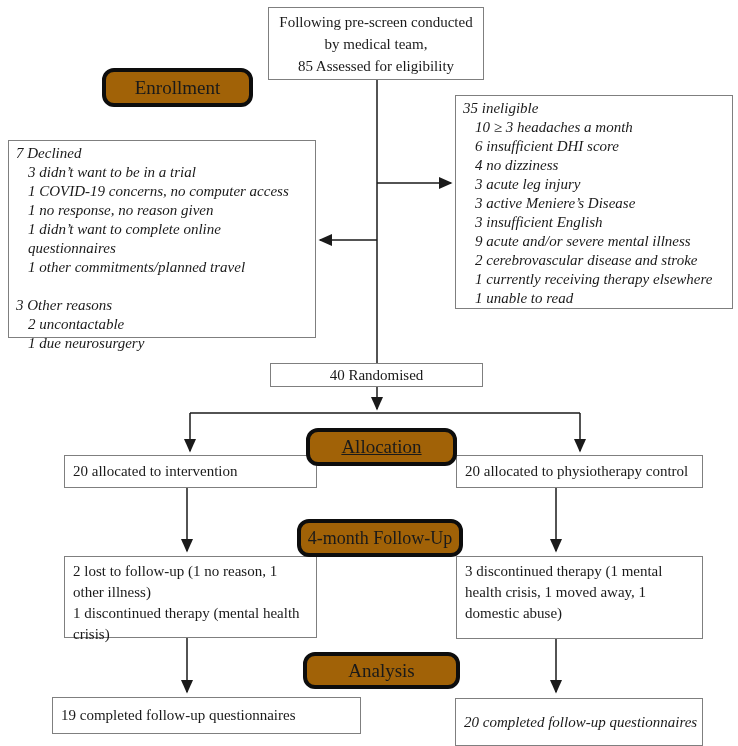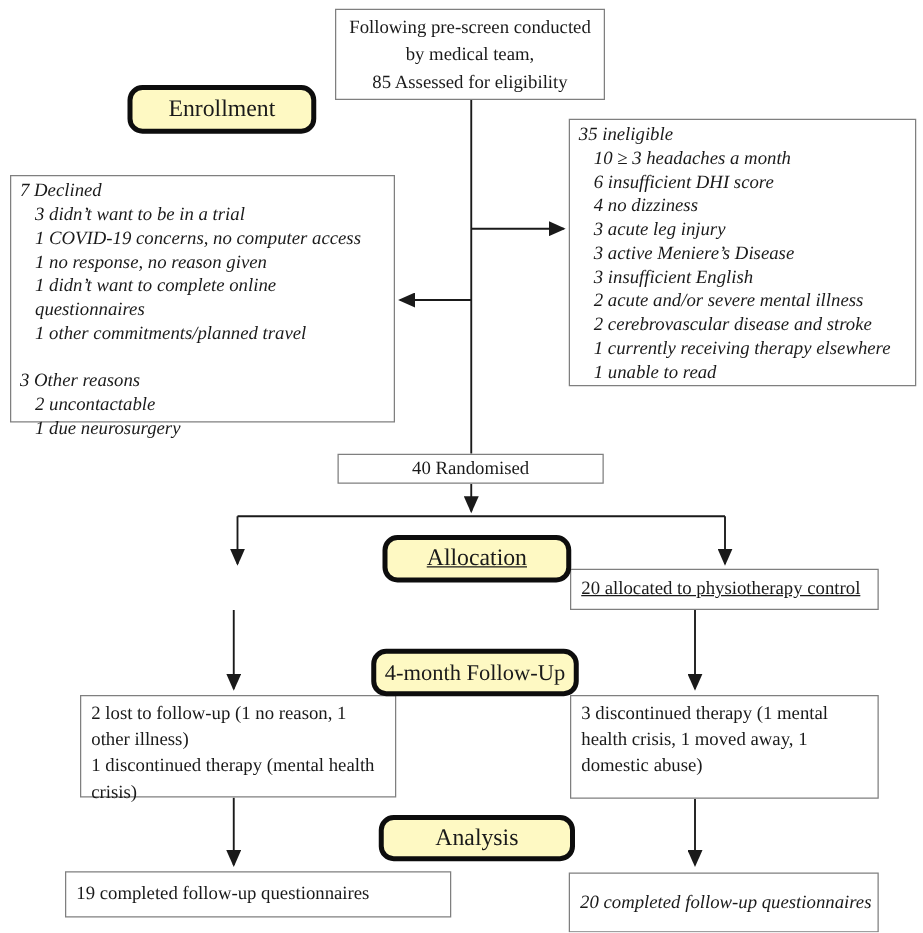--- a/index.html
+++ b/index.html
@@ -26,21 +26,21 @@
   }
   .box.centered { text-align:center; }
   .listbox { padding:3px 6px 3px 7px;font-style:italic; }
   .listbox .item { padding-left:12px; }
   .gap { margin-top:19px; }
   .vcenter { display:flex; align-items:center; padding-left:8px; }
   .wrapbox { padding:4px 8px; line-height:21px; }
   .titlebox { padding-top:3px; line-height:22px; }
   .stage {
     position:absolute;
-    background:#fef9c3;
+    background:#a16207;
     border:4px solid #0d0d0d;
     border-radius:12px;
     font-size:19px;
     display:flex; align-items:center; justify-content:center;
     z-index:3;
     text-align:center;
   }
 </style>
 </head>
 <body>
@@ -89,31 +89,32 @@
   </div>
 
   <div class="box listbox" style="left:455px; top:95px; width:278px; height:214px;">
     <div>35 ineligible</div>
     <div class="item">10 ≥ 3 headaches a month</div>
     <div class="item">6 insufficient DHI score</div>
     <div class="item">4 no dizziness</div>
     <div class="item">3 acute leg injury</div>
     <div class="item">3 active Meniere’s Disease</div>
     <div class="item">3 insufficient English</div>
-    <div class="item">2 acute and/or severe mental illness</div>
+    <div class="item">9 acute and/or severe mental illness</div>
     <div class="item">2 cerebrovascular disease and stroke</div>
     <div class="item">1 currently receiving therapy elsewhere</div>
     <div class="item">1 unable to read</div>
   </div>
 
   <div class="box centered" style="left:270px; top:363px; width:213px; height:24px; line-height:22px;">40 Randomised</div>
 
   <div class="stage" style="left:306px; top:428px; width:151px; height:38px;text-decoration:underline;">Allocation</div>
 
-  <div class="box vcenter" style="left:456px; top:455px; width:247px; height:33px;text-decoration:underline;">20 allocated to physiotherapy control</div>
+  <div class="box vcenter" style="left:64px; top:455px; width:253px; height:33px;">20 allocated to intervention</div>
+  <div class="box vcenter" style="left:456px; top:455px; width:247px; height:33px;">20 allocated to physiotherapy control</div>
 
   <div class="stage" style="left:297px; top:519px; width:166px; height:38px; font-size:18px;text-align:right;">4-month Follow-Up</div>
 
   <div class="box wrapbox" style="left:64px; top:556px; width:253px; height:82px;">
     <div>2 lost to follow-up (1 no reason, 1 other illness)</div>
     <div>1 discontinued therapy (mental health crisis)</div>
   </div>
   <div class="box wrapbox" style="left:456px; top:556px; width:247px; height:83px;">
     <div>3 discontinued therapy (1 mental health crisis, 1 moved away, 1 domestic abuse)</div>
   </div>

